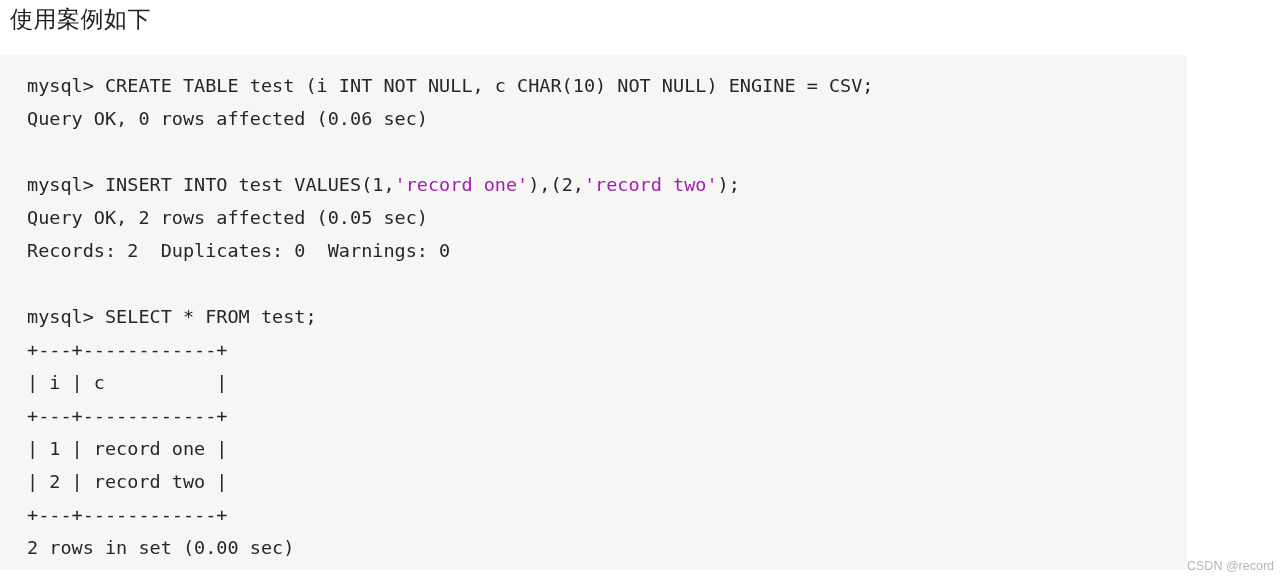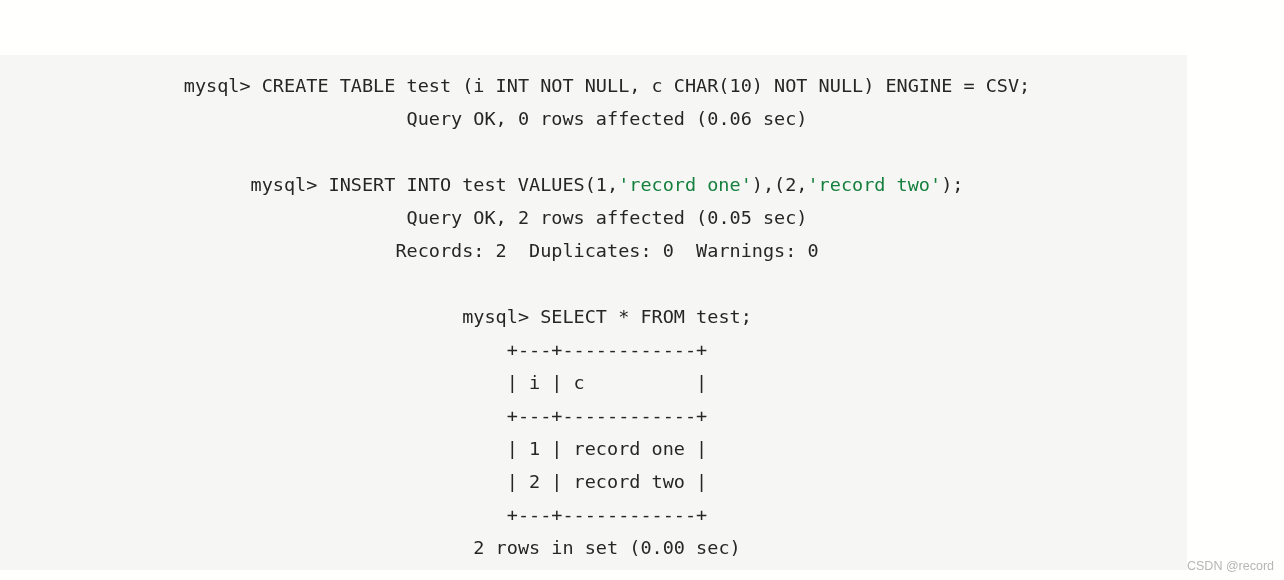--- a/index.html
+++ b/index.html
@@ -34,55 +34,55 @@
   .code-block {
     position: absolute;
     left: 0;
     top: 55px;
     width: 1187px;
     height: 515px;
     background: #f6f6f4;
     box-sizing: border-box;
     padding: 14px 0 0 0;
     overflow: hidden;
-    text-align: center;
   }
   .code-lines {
     font-family: "DejaVu Sans Mono", "Liberation Mono", monospace;
     font-size: 18.5px;
     line-height: 33px;
     color: #262626;
     white-space: pre;
     padding-left: 27px;
   }
   .code-line {
     white-space: pre;
     min-height: 33px;
   }
   .code-line.blank {
     height: 33px;
   }
   .tok-str {
-    color: #15803d;
+    color: #a21caf;
   }
   .watermark {
     position: absolute;
     right: 10px;
     bottom: 7px;
     font-size: 12.5px;
     color: #b6b6b6;
     font-family: "Liberation Sans", sans-serif;
     white-space: nowrap;
   }
 </style>
 </head>
 <body>
 
 <div class="page">
 
+  <div class="heading">使用案例如下</div>
 
   <div class="code-block">
     <div class="code-lines"><div class="code-line">mysql&gt; CREATE TABLE test (i INT NOT NULL, c CHAR(10) NOT NULL) ENGINE = CSV;</div><div class="code-line">Query OK, 0 rows affected (0.06 sec)</div><div class="code-line blank"></div><div class="code-line"><span>mysql&gt; INSERT INTO test VALUES(1,</span><span class="tok-str">'record one'</span><span>),(2,</span><span class="tok-str">'record two'</span><span>);</span></div><div class="code-line">Query OK, 2 rows affected (0.05 sec)</div><div class="code-line">Records: 2  Duplicates: 0  Warnings: 0</div><div class="code-line blank"></div><div class="code-line">mysql&gt; SELECT * FROM test;</div><div class="code-line">+---+------------+</div><div class="code-line">| i | c          |</div><div class="code-line">+---+------------+</div><div class="code-line">| 1 | record one |</div><div class="code-line">| 2 | record two |</div><div class="code-line">+---+------------+</div><div class="code-line">2 rows in set (0.00 sec)</div></div>
   </div>
 
   <div class="watermark">CSDN @record</div>
 
 </div>
 
 </body></html>

